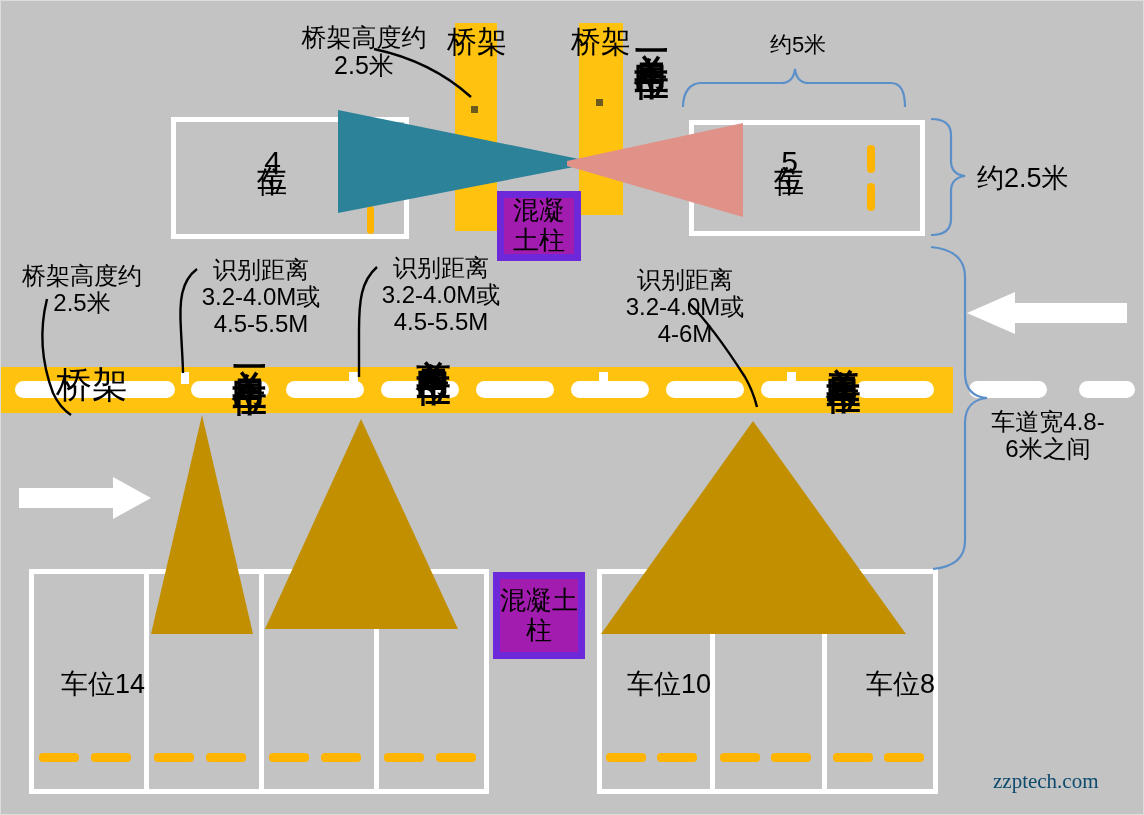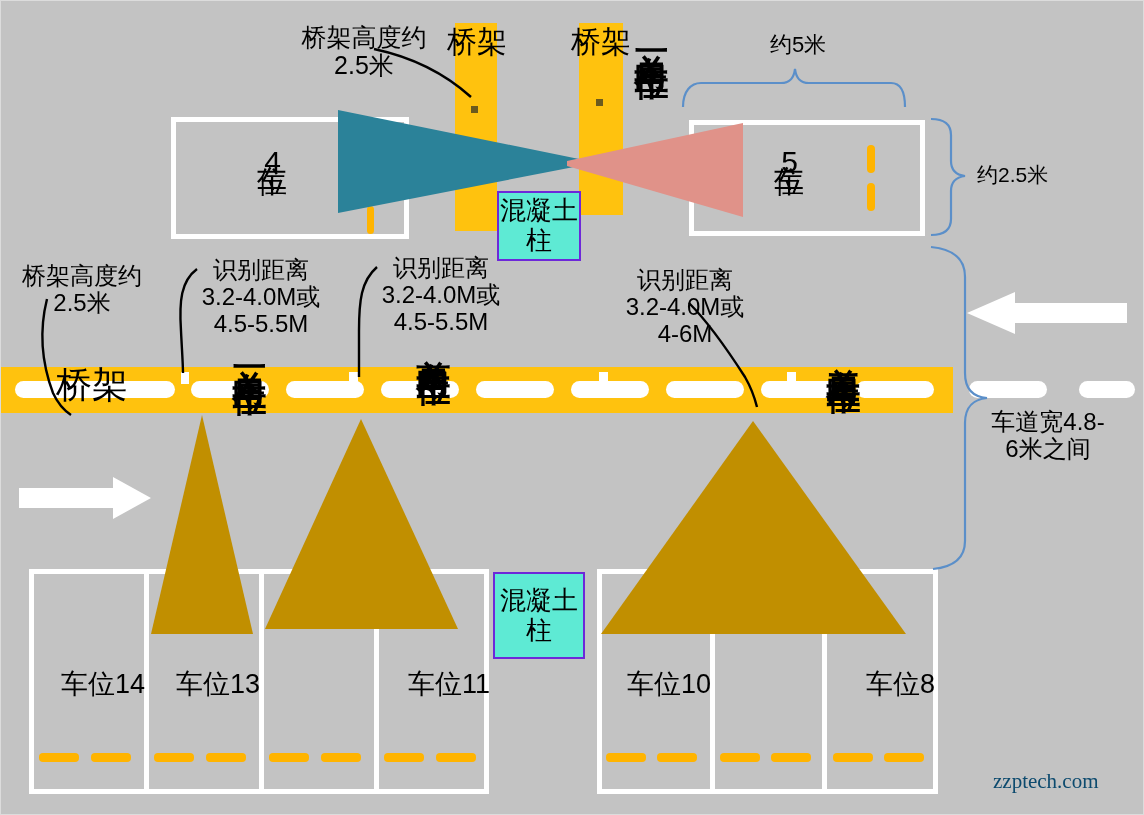--- a/index.html
+++ b/index.html
@@ -46,22 +46,22 @@
     position:absolute;
     border:5px solid #ffffff;
     box-sizing:border-box;
     background:transparent;
   }
   .pdiv{position:absolute;background:#ffffff;}
 
   
   .pillar{
     position:absolute;
-    border:2px solid #6d28d9;
-    background:#5eead4;
+    border:7px solid #6d28d9;
+    background:#a21caf;
     box-sizing:border-box;
     display:flex;
     align-items:center;
     justify-content:center;
     text-align:center;
     font-size:26px;
     color:#000;
     line-height:1.15;
     font-family:"Liberation Sans","DejaVu Sans",sans-serif;
   }
@@ -136,22 +136,20 @@
   <div class="dash" style="left:786px;top:371px;width:9px;height:12px;border-radius:0;"></div>
 
   <div class="txt" style="left:55px;top:364px;font-size:36px;font-weight:normal;">桥架</div>
 
   <div class="pbox" style="left:28px;top:568px;width:460px;height:225px;"></div>
   <div class="pdiv" style="left:143px;top:572px;width:5px;height:217px;"></div>
   <div class="pdiv" style="left:258px;top:572px;width:5px;height:217px;"></div>
   <div class="pdiv" style="left:373px;top:572px;width:5px;height:217px;"></div>
 
   <div class="slotlabel" style="left:36px;top:665px;width:108px;">车位14</div>
-  <div class="slotlabel" style="left:151px;top:665px;width:108px;">车位13</div>
-  <div class="slotlabel" style="left:381px;top:665px;width:108px;">车位11</div>
 
   <div class="ydash" style="left:38px;top:752px;width:40px;height:9px;"></div>
   <div class="ydash" style="left:90px;top:752px;width:40px;height:9px;"></div>
   <div class="ydash" style="left:153px;top:752px;width:40px;height:9px;"></div>
   <div class="ydash" style="left:205px;top:752px;width:40px;height:9px;"></div>
   <div class="ydash" style="left:268px;top:752px;width:40px;height:9px;"></div>
   <div class="ydash" style="left:320px;top:752px;width:40px;height:9px;"></div>
   <div class="ydash" style="left:383px;top:752px;width:40px;height:9px;"></div>
   <div class="ydash" style="left:435px;top:752px;width:40px;height:9px;"></div>
 
@@ -213,21 +211,21 @@
   </svg>
 
   <div class="txt t-ann" style="left:258px;top:22px;width:210px;">桥架高度约
 2.5米</div>
 
   <div class="txt" style="left:440px;top:24px;width:72px;font-size:30px;text-align:center;">桥架</div>
   <div class="txt" style="left:564px;top:24px;width:72px;font-size:30px;text-align:center;">桥架</div>
 
   <div class="txt" style="left:742px;top:32px;width:110px;font-size:22px;text-align:center;">约5米</div>
 
-  <div class="txt" style="left:976px;top:162px;width:140px;font-size:21px;text-align:left;">约2.5米</div>
+  <div class="txt" style="left:976px;top:162px;width:140px;font-size:27px;text-align:left;">约2.5米</div>
 
   <div class="vert vert-big" style="left:634px;top:26px;">单向一车位</div>
 
   <div class="txt t-small" style="left:6px;top:262px;width:150px;">桥架高度约
 2.5米</div>
 
   <div class="txt t-small" style="left:180px;top:256px;width:160px;">识别距离
 3.2-4.0M或
 4.5-5.5M</div>
 

